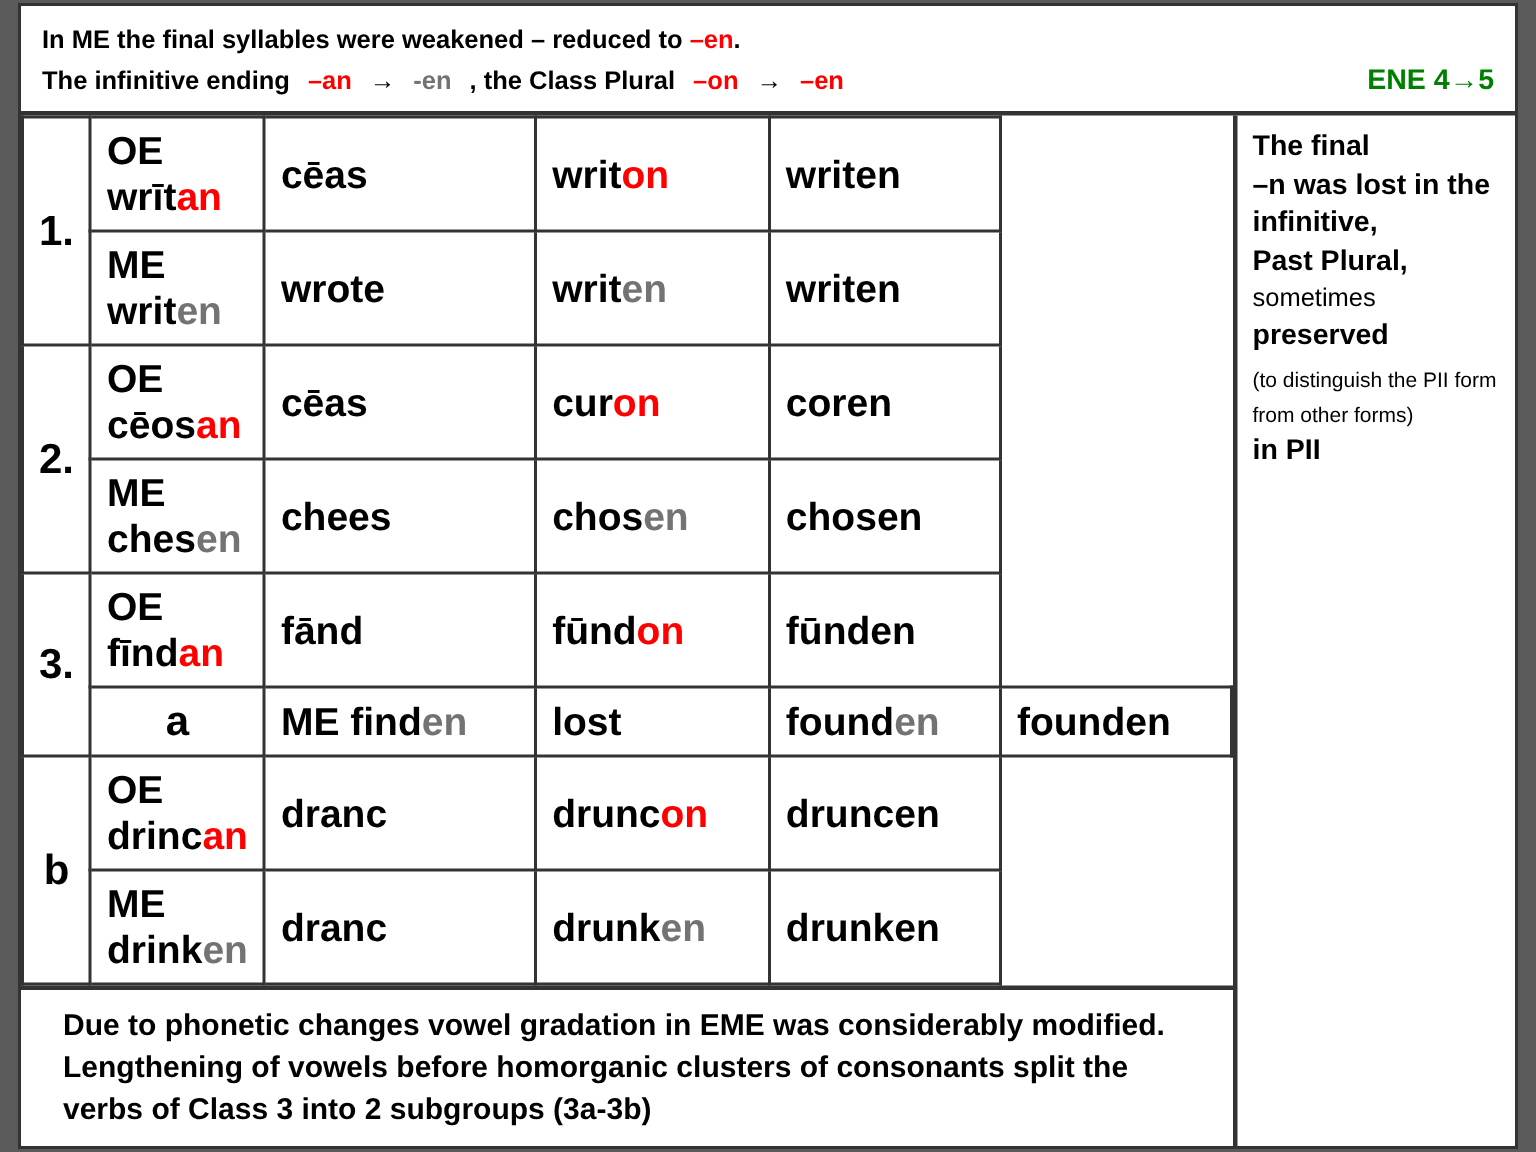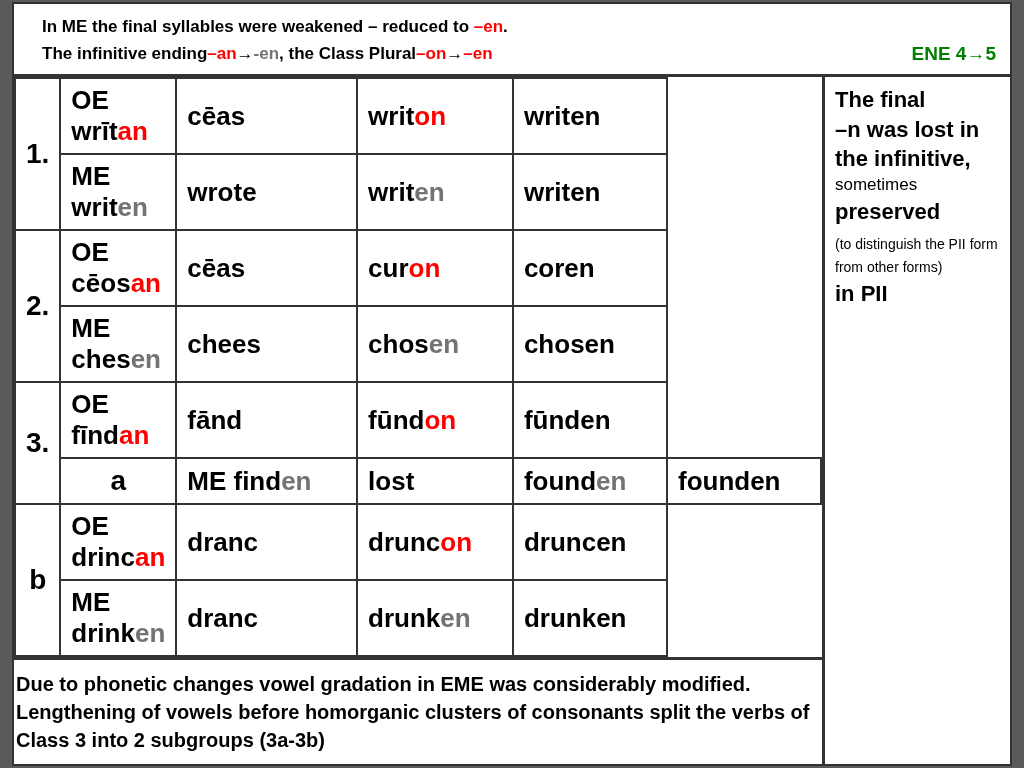--- a/index.html
+++ b/index.html
@@ -17,26 +17,25 @@
       border: 2px solid #333;
     }
     .header {
       padding: 10px 14px 6px 14px;
       border-bottom: 3px solid #333;
     }
     .header p {
       font-size: 17px;
       font-weight: bold;
       line-height: 1.5;
-      margin-left: 14px;
     }
     .header .line2 {
       display: flex;
       align-items: center;
-      gap: 0;
+      gap: 12px;
     }
     .red { color: red; }
     .green { color: #737373; }
     .ene {
       color: green;
       font-weight: bold;
       margin-left: auto;
       font-size: 19px;
     }
     .content {
@@ -62,27 +61,27 @@
       font-size: 26px;
       font-weight: bold;
     }
     td.num {
       width: 42px;
       text-align: center;
       font-size: 28px;
     }
     .footer {
       border-top: 3px solid #333;
-      padding: 10px 2px;
+      padding: 10px 28px;
       font-size: 20px;
       font-weight: bold;
       line-height: 1.4;
     }
     .sidebar .big {
-      font-size: 22px;
+      font-size: 19px;
       font-weight: bold;
     }
     .sidebar .small {
       font-size: 14px;
       font-weight: normal;
     }
   </style>
 </head>
 <body>
 
@@ -175,19 +174,20 @@
         </table>
 
       <div class="footer">
         <span>Due to phonetic changes vowel gradation in EME was considerably modified. Lengthening of vowels before homorganic clusters of consonants split the verbs of Class 3 into 2 subgroups (3a-3b)</span>
       </div>
     </div>
 
     <div class="sidebar">
       <p><span class="big">The final</span></p>
       <p><span class="big">–n was lost in the infinitive,</span></p>
+      <p><span class="big">Past Plural,</span></p>
       <p><span>sometimes</span></p>
       <p><span class="big">preserved</span></p>
       <p style="margin-top:6px;"><span class="small">(to distinguish the PII form from other forms)</span></p>
       <p><span class="big">in PII</span></p>
     </div>
   </div>
 </div>
 
 </body></html>

